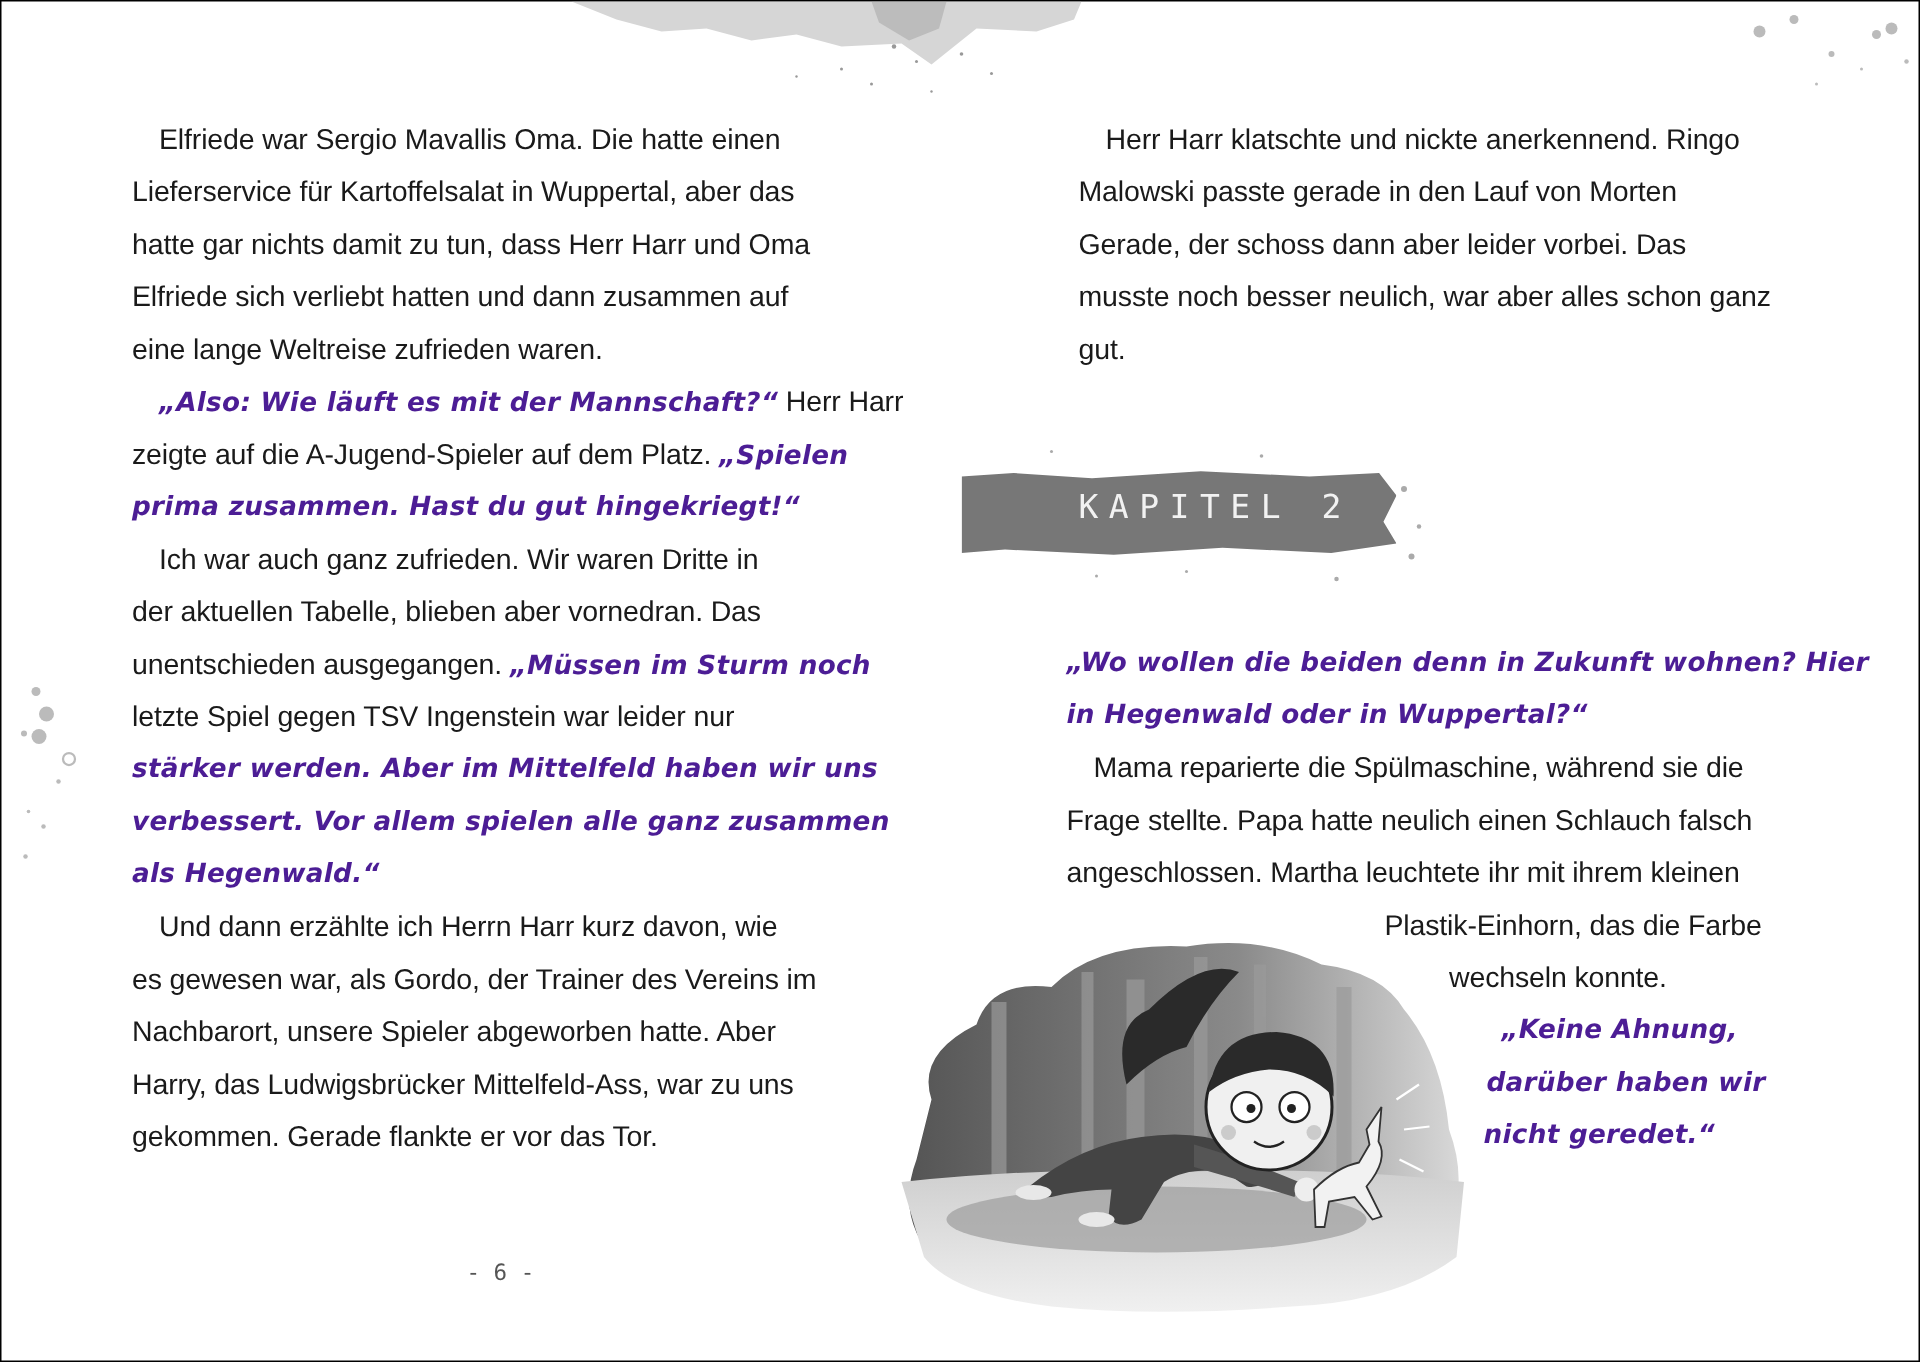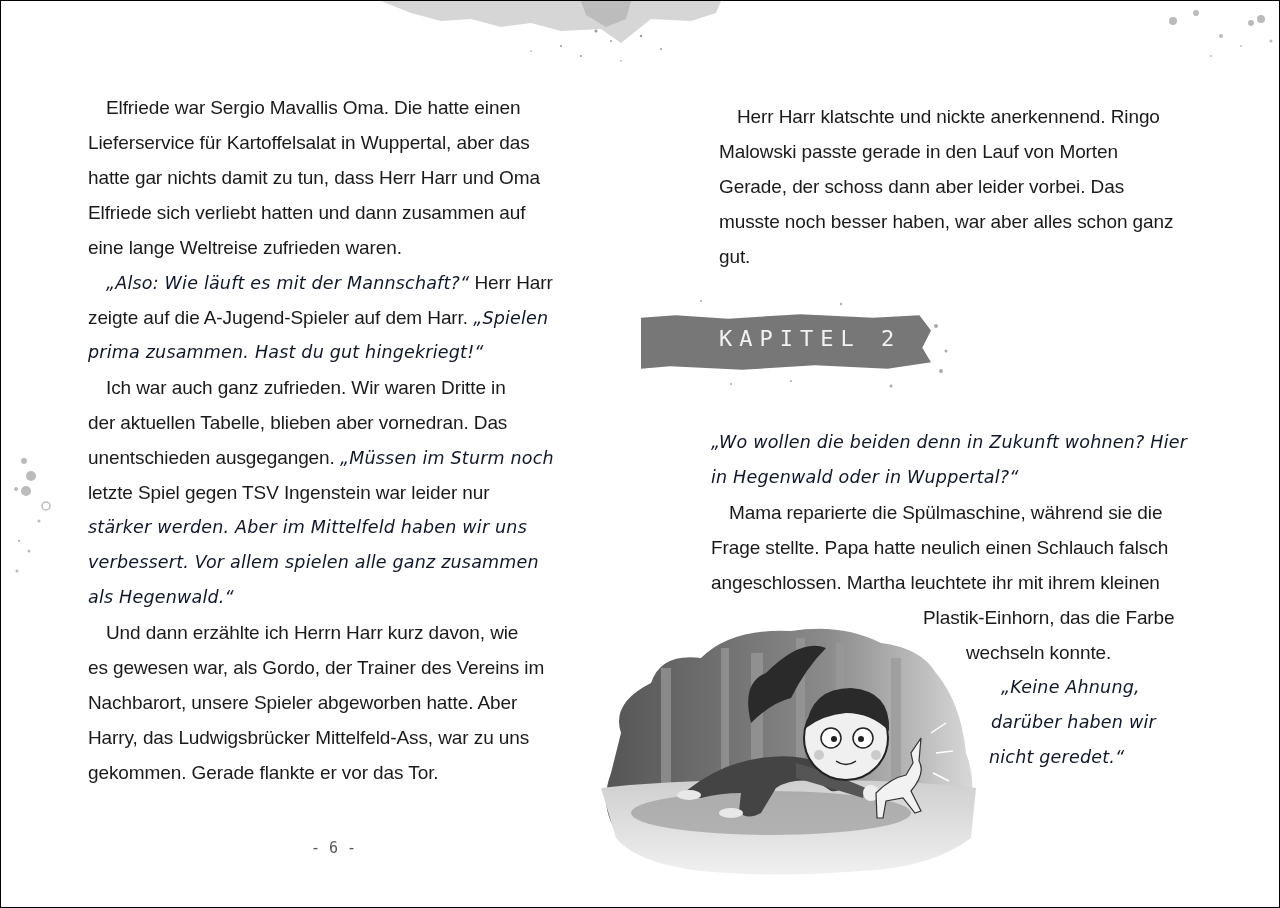--- a/index.html
+++ b/index.html
@@ -19,29 +19,29 @@
     .line {
       height: 35px;
       line-height: 35px;
       font-size: 19px;
       white-space: nowrap;
       letter-spacing: -0.1px;
     }
     .indent { padding-left: 18px; }
     .speech {
       font-family: "DejaVu Sans", sans-serif;
-      font-weight: normal;
+      font-weight: bold;
       font-style: oblique;
-      color: #0f172a;
+      color: #4c1d95;
       font-size: 17.5px;
       letter-spacing: 0.2px;
     }
 
-    .left-text { left: 87px; top: 75px; width: 480px; margin-top: 14px; }
-    .right-text-top { left: 718px; top: 75px; width: 480px; margin-top: 23px; }
+    .left-text { left: 87px; top: 75px; width: 480px; }
+    .right-text-top { left: 718px; top: 75px; width: 480px; }
     .right-text-bottom { left: 710px; top: 424px; width: 480px; }
 
     .chapter-banner {
       position: absolute;
       left: 640px; top: 312px;
       width: 290px; height: 58px;
       background: #777;
       clip-path: polygon(0 8%, 12% 4%, 30% 10%, 55% 2%, 80% 8%, 96% 4%, 100% 30%, 97% 60%, 100% 85%, 85% 96%, 60% 90%, 35% 98%, 10% 92%, 0 96%);
     }
     .chapter-label {
@@ -114,21 +114,21 @@
   </svg>
 
   <div class="page page-left">
     <div class="text-block left-text">
       <div class="line indent">Elfriede war Sergio Mavallis Oma. Die hatte einen</div>
       <div class="line">Lieferservice für Kartoffelsalat in Wuppertal, aber das</div>
       <div class="line">hatte gar nichts damit zu tun, dass Herr Harr und Oma</div>
       <div class="line">Elfriede sich verliebt hatten und dann zusammen auf</div>
       <div class="line">eine lange Weltreise zufrieden waren.</div>
       <div class="line indent"><span class="speech">„Also: Wie läuft es mit der Mannschaft?“</span><span> Herr Harr</span></div>
-      <div class="line"><span>zeigte auf die A-Jugend-Spieler auf dem Harr. </span><span class="speech">„Spielen</span></div>
+      <div class="line"><span>zeigte auf die A-Jugend-Spieler auf dem Platz. </span><span class="speech">„Spielen</span></div>
       <div class="line speech">prima zusammen. Hast du gut hingekriegt!“</div>
       <div class="line indent">Ich war auch ganz zufrieden. Wir waren Dritte in</div>
       <div class="line">der aktuellen Tabelle, blieben aber vornedran. Das</div>
       <div class="line"><span>unentschieden ausgegangen. </span><span class="speech">„Müssen im Sturm noch</span></div>
       <div class="line">letzte Spiel gegen TSV Ingenstein war leider nur</div>
       <div class="line speech">stärker werden. Aber im Mittelfeld haben wir uns</div>
       <div class="line speech">verbessert. Vor allem spielen alle ganz zusammen</div>
       <div class="line speech">als Hegenwald.“</div>
       <div class="line indent">Und dann erzählte ich Herrn Harr kurz davon, wie</div>
       <div class="line">es gewesen war, als Gordo, der Trainer des Vereins im</div>
@@ -138,21 +138,21 @@
     </div>
     <div class="page-number">- 6 -</div>
   </div>
 
   <div class="page page-right"></div>
 
   <div class="text-block right-text-top">
     <div class="line indent">Herr Harr klatschte und nickte anerkennend. Ringo</div>
     <div class="line">Malowski passte gerade in den Lauf von Morten</div>
     <div class="line">Gerade, der schoss dann aber leider vorbei. Das</div>
-    <div class="line">musste noch besser haben, war aber alles schon ganz</div>
+    <div class="line">musste noch besser neulich, war aber alles schon ganz</div>
     <div class="line">gut.</div>
   </div>
 
   <div class="chapter-banner"></div>
   <svg class="splatter" style="left:640px;top:295px;width:320px;height:95px;" viewBox="0 0 320 95">
     <g fill="#aaa">
       <circle cx="295" cy="30" r="2"></circle>
         <circle cx="305" cy="55" r="1.5"></circle>
         <circle cx="300" cy="75" r="2"></circle>
       <circle cx="60" cy="5" r="1"></circle>

